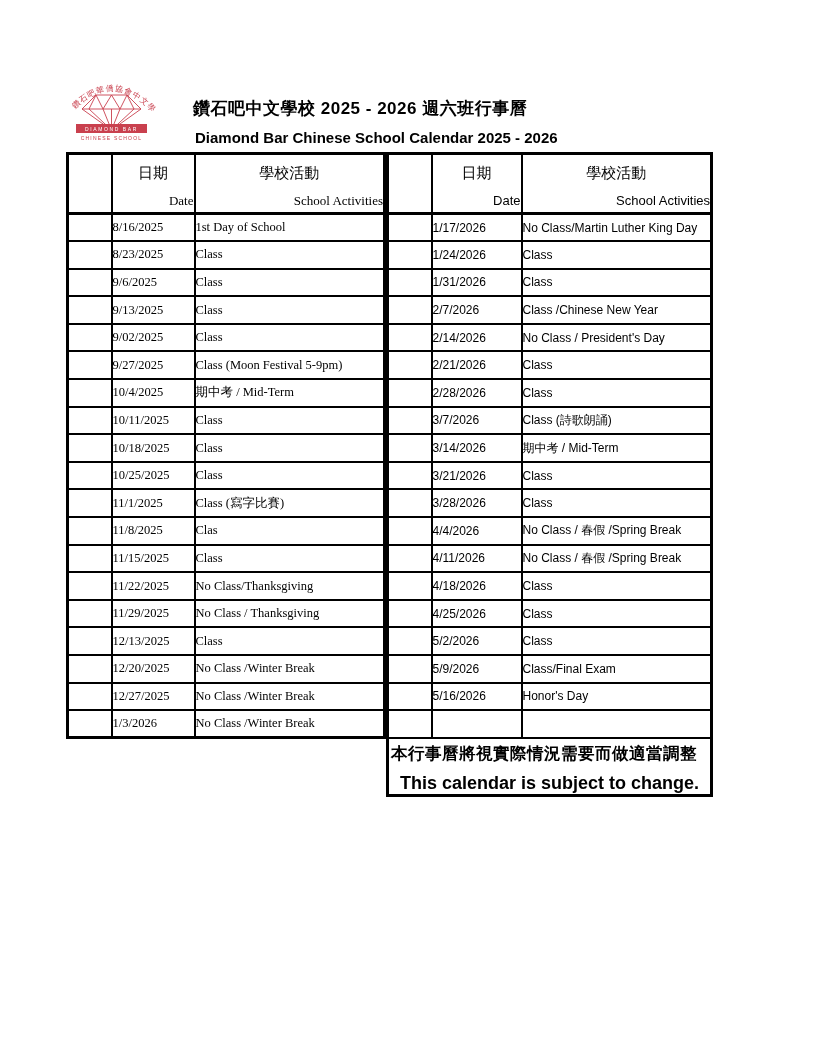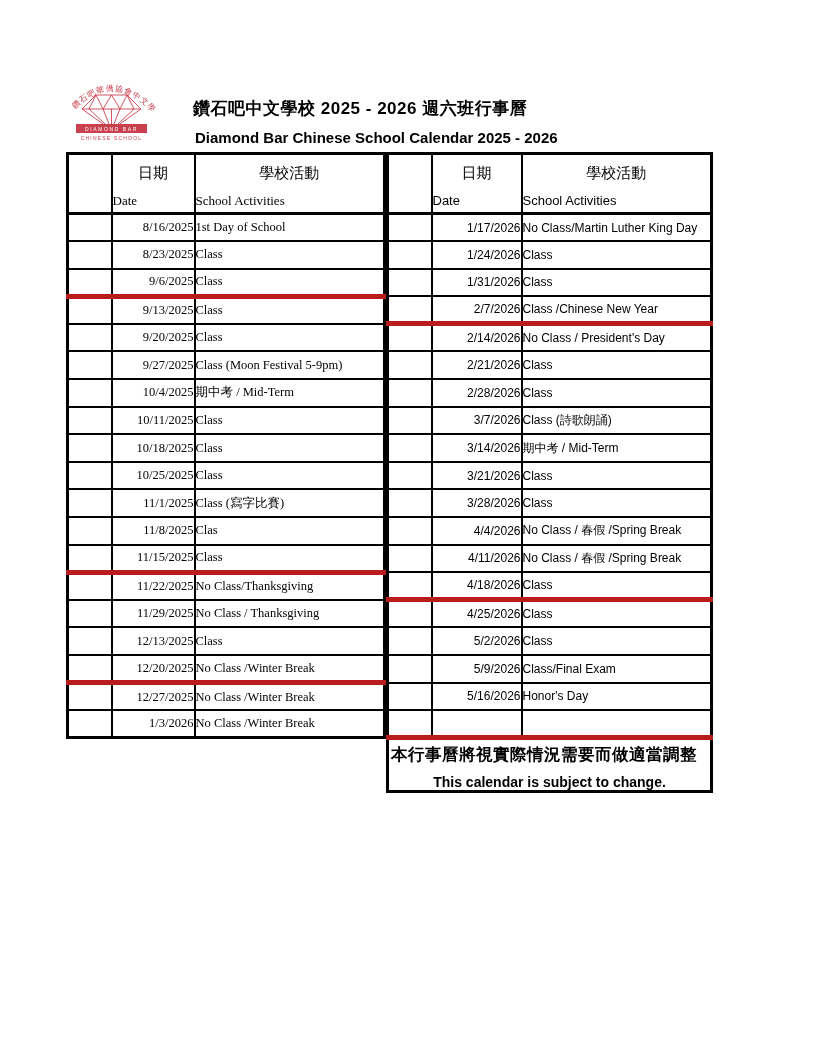--- a/index.html
+++ b/index.html
@@ -24,43 +24,43 @@
     font-family:"Liberation Sans", sans-serif;
   }
 
   
   .calendar { position:absolute; left:66px; top:152px; display:flex; align-items:flex-start; }
   table.cal { border-collapse:collapse; table-layout:fixed; border:3px solid #000; }
   .cal th, .cal td { border:2px solid #000; overflow:hidden; white-space:nowrap; vertical-align:middle; padding:0; }
   .cal thead th { border-bottom:3px solid #000; font-weight:normal; }
   .cal thead tr { height:60px; }
   .cal tbody tr { height:27.6px; }
-  tr.thick td { border-top:5px solid #b91c1c; }
+  tr.thick td { border-top:1px solid #b91c1c; }
 
   .left-cal  { width:317px; font-family:"Liberation Serif", serif; }
   .right-cal { width:324px; font-family:"Liberation Sans", sans-serif; border-left:3px solid #000; }
 
   .hz { font-size:15px; margin-top:5px; text-align:center; }
-  .he { font-size:13px; margin-top:10px; text-align:left; }
-
-  .c-date { text-align:right; font-size:12.5px; }
+  .he { font-size:13px; margin-top:10px; text-align:right; }
+
+  .c-date { text-align:left; font-size:12.5px; }
   .right-cal .c-date { font-size:12px; }
   .c-act { text-align:left; padding-left:3px; font-size:12.5px; }
   .right-cal .c-act { font-size:12px; }
 
   
   .note-row { height:85px; }
   .note-cell { vertical-align:top; white-space:normal; }
   .note-zh {
     font-family:"Liberation Sans", sans-serif; font-weight:bold;
     font-size:16.5px; text-align:left; padding:4px 15px 0 2px; letter-spacing:0.5px;
   }
   .note-en {
     font-family:"Liberation Sans", sans-serif; font-weight:bold;
-    font-size:14px; text-align:center; margin-top:8px;
+    font-size:18px; text-align:center; margin-top:8px;
   }
 </style>
 </head>
 <body>
 
 <div class="page">
 
   <svg class="logo" viewBox="0 0 98 73">
     <defs>
       <path id="arcPath" d="M 9 38 Q 49 -4 89 38"></path>
@@ -128,21 +128,21 @@
             <td class="c-date">9/6/2025</td>
             <td class="c-act">Class</td>
           </tr>
           <tr class="thick">
             <td class="c-blank"></td>
             <td class="c-date">9/13/2025</td>
             <td class="c-act">Class</td>
           </tr>
           <tr>
             <td class="c-blank"></td>
-            <td class="c-date">9/20/2025</td>
+            <td class="c-date">9/02/2025</td>
             <td class="c-act">Class</td>
           </tr>
           <tr>
             <td class="c-blank"></td>
             <td class="c-date">9/27/2025</td>
             <td class="c-act">Class (Moon Festival 5-9pm)</td>
           </tr>
           <tr>
             <td class="c-blank"></td>
             <td class="c-date">10/4/2025</td>

